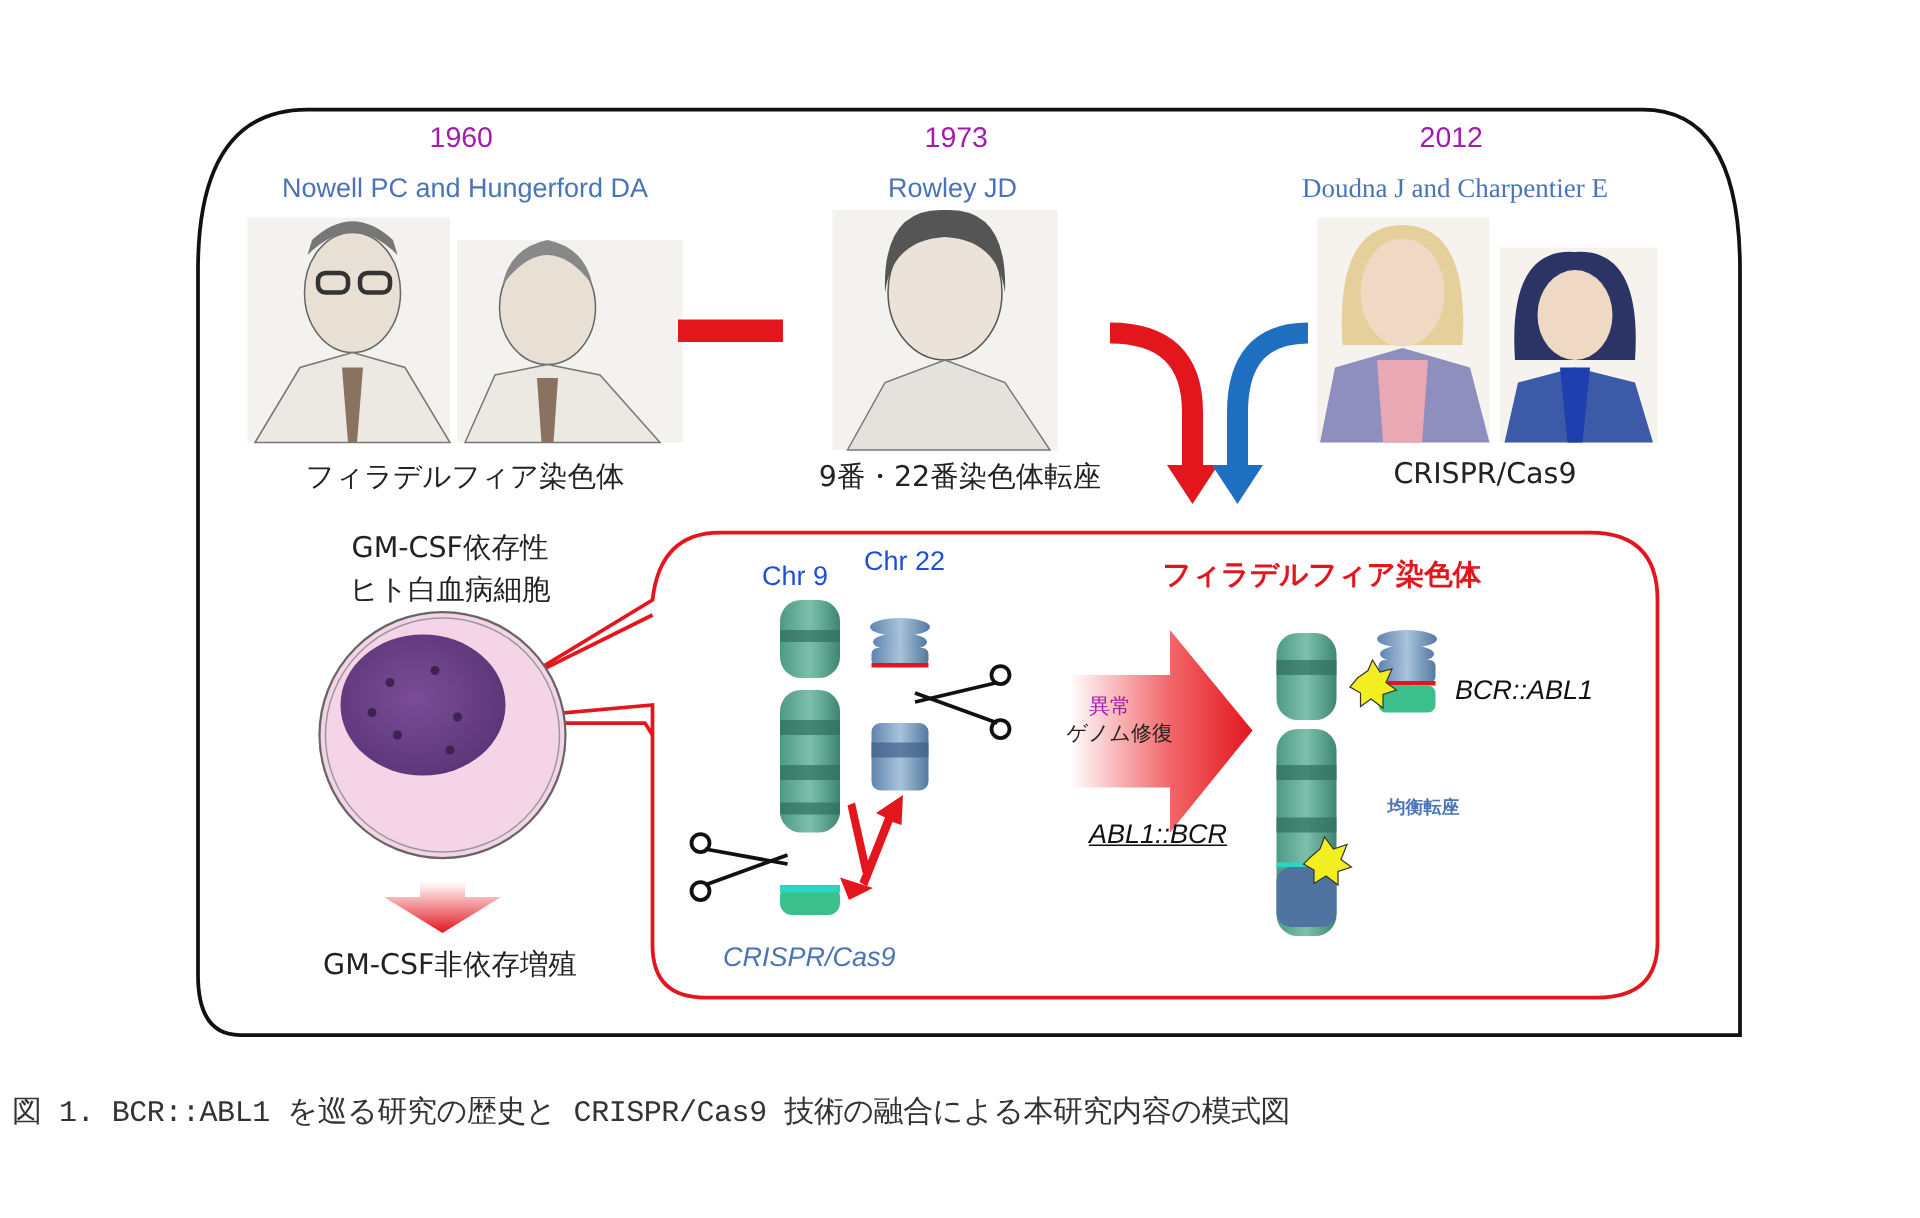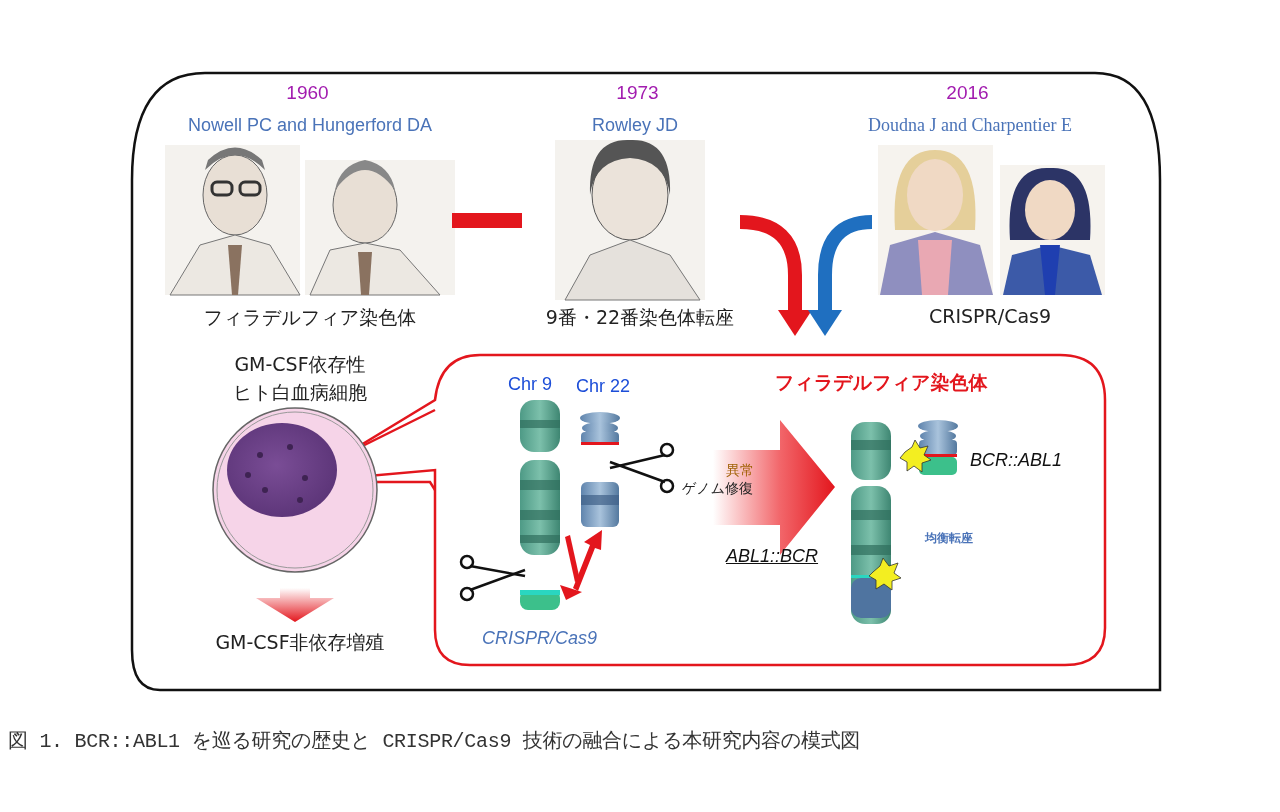--- a/index.html
+++ b/index.html
@@ -170,34 +170,34 @@
   </g>
 
   <polygon points="905,452 912,447 915,440 920,448 928,446 924,455 931,460 922,463 922,472 914,466 907,471 907,462 900,458" fill="#f3ee21" stroke="#333" stroke-width="0.8"></polygon>
   <polygon points="873,572 880,566 883,558 889,566 898,563 894,573 901,578 892,581 892,590 884,584 876,589 876,580 869,576" fill="#f3ee21" stroke="#333" stroke-width="0.8"></polygon>
 </svg>
 
 <div class="abs year" style="left:255px;top:82px;width:105px;">1960</div>
 <div class="abs author" style="left:160px;top:115px;width:300px;">Nowell PC and Hungerford DA</div>
 <div class="abs year" style="left:585px;top:82px;width:105px;">1973</div>
 <div class="abs author" style="left:535px;top:115px;width:200px;">Rowley JD</div>
-<div class="abs year" style="left:915px;top:82px;width:105px;">2016</div>
+<div class="abs year" style="left:915px;top:82px;width:105px;">2012</div>
 <div class="abs author" style="left:830px;top:115px;width:280px;font-family:Liberation Serif, serif;">Doudna J and Charpentier E</div>
 
 <div class="abs jp" style="left:165px;top:305px;width:290px;">フィラデルフィア染色体</div>
 <div class="abs jp" style="left:510px;top:305px;width:260px;">9番・22番染色体転座</div>
 <div class="abs jp" style="left:890px;top:305px;width:200px;">CRISPR/Cas9</div>
 
 <div class="abs jp" style="left:200px;top:352px;width:200px;">GM-CSF依存性</div>
 <div class="abs jp" style="left:200px;top:380px;width:200px;">ヒト白血病細胞</div>
 <div class="abs jp" style="left:180px;top:630px;width:240px;">GM-CSF非依存増殖</div>
 
 <div class="abs lbl" style="left:508px;top:374px;">Chr 9</div>
-<div class="abs lbl" style="left:576px;top:376px;">Chr 22</div>
+<div class="abs lbl" style="left:576px;top:364px;">Chr 22</div>
 <div class="abs ital" style="left:482px;top:628px;color:#4a73b8;">CRISPR/Cas9</div>
-<div class="abs" style="left:700px;top:462px;font-size:14px;color:#a16207;text-align:center;width:80px;font-family:Liberation Mono, monospace;">異常</div>
-<div class="abs" style="left:682px;top:480px;font-size:14px;color:#222;text-align:left;width:100px;font-family:'DejaVu Sans',sans-serif;">ゲノム修復</div>
+<div class="abs" style="left:700px;top:462px;font-size:14px;color:#a21caf;text-align:center;width:80px;font-family:Liberation Mono, monospace;">異常</div>
+<div class="abs" style="left:682px;top:480px;font-size:14px;color:#222;text-align:right;width:100px;font-family:'DejaVu Sans',sans-serif;">ゲノム修復</div>
 <div class="abs" style="left:775px;top:370px;font-size:19px;font-weight:bold;color:#e3161d;white-space:nowrap;font-family:'DejaVu Sans',sans-serif;">フィラデルフィア染色体</div>
 <div class="abs ital" style="left:970px;top:450px;">BCR::ABL1</div>
 <div class="abs ital" style="left:726px;top:546px;text-decoration:underline;">ABL1::BCR</div>
 <div class="abs" style="left:925px;top:530px;font-size:12px;font-weight:bold;color:#4a73b8;white-space:nowrap;font-family:'DejaVu Sans',sans-serif;">均衡転座</div>
 
 <div class="abs caption">図 1. BCR::ABL1 を巡る研究の歴史と CRISPR/Cas9 技術の融合による本研究内容の模式図</div>
 
 </body></html>

